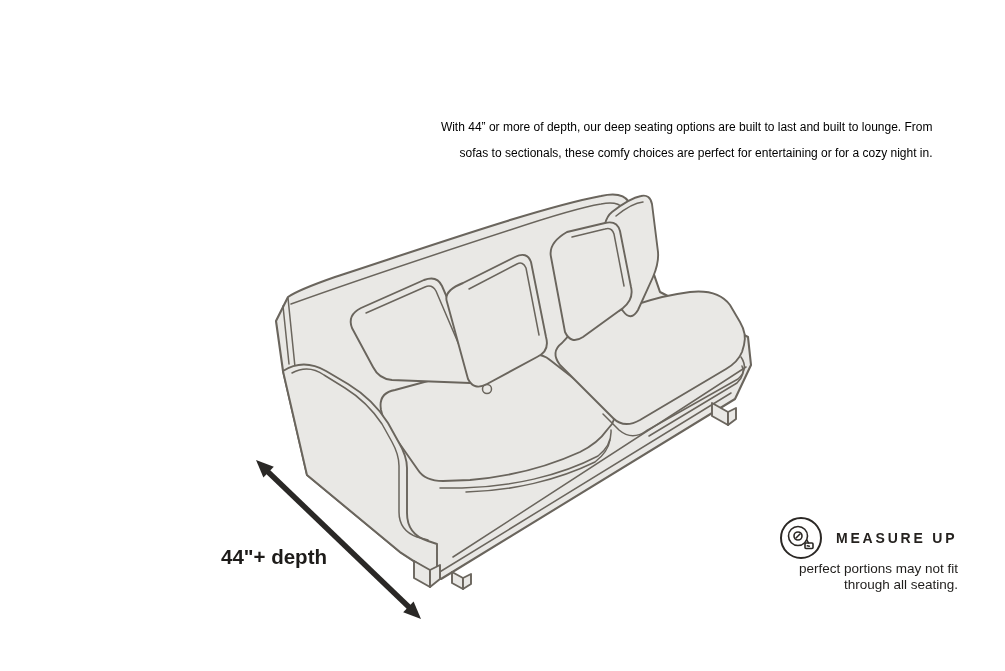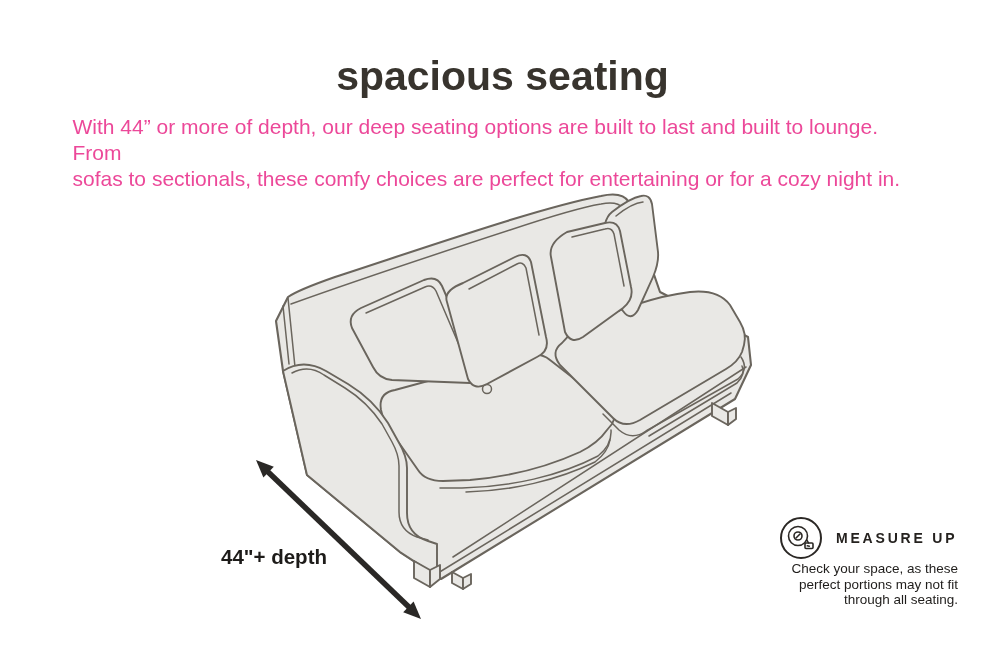--- a/index.html
+++ b/index.html
@@ -13,23 +13,23 @@
   .title{
     position:absolute;top:53px;left:0;right:0;
     text-align:center;
     font-size:41px;font-weight:bold;
     letter-spacing:0px;
     color:#38342e;
   }
   .desc{
     position:absolute;top:114px;left:50%;transform:translateX(-50%);
     width:860px;
-    font-size:21px;line-height:26px;
-    text-align:left;
-    color:#ec4899;
+    font-size:12px;line-height:26px;
+    text-align:right;
+    color:#000000;
   }
   .sofa-svg{position:absolute;left:0;top:0;}
   .shape{fill:#e9e8e5;stroke:#6a655d;stroke-width:1.9;stroke-linejoin:round;}
   .body-shape{fill:#e9e8e5;stroke:#6a655d;stroke-width:2.1;stroke-linejoin:round;}
   .ln{fill:none;stroke:#6a655d;stroke-width:1.5;stroke-linecap:round;stroke-linejoin:round;}
   .arrow-ln{stroke:#2a2826;stroke-width:5.5;}
   .arrow-head{fill:#2a2826;stroke:none;}
   .dim-label{
     font-family:"Liberation Sans", sans-serif;
     font-size:20.5px;font-weight:bold;fill:#1d1b19;
@@ -51,21 +51,20 @@
     color:#1f1d1b;
   }
   .mi{fill:none;stroke:#2b2825;stroke-width:2;stroke-linecap:round;stroke-linejoin:round;}
   .mi-thin{fill:none;stroke:#2b2825;stroke-width:1.6;stroke-linecap:round;stroke-linejoin:round;}
 </style>
 </head>
 <body>
 
 <div class="page">
 
-  <div class="title">spacious seating</div>
 
   <div class="desc">
     <div>With 44” or more of depth, our deep seating options are built to last and built to lounge. From</div>
     <div>sofas to sectionals, these comfy choices are perfect for entertaining or for a cozy night in.</div>
   </div>
 
   <svg class="sofa-svg" width="1005" height="671" viewBox="0 0 1005 671">
 
     <g>
       <path class="body-shape" d="M 276,321 L 288,297
@@ -157,18 +156,17 @@
       <circle class="mi-thin" cx="19" cy="20" r="4"></circle>
       <line class="mi-thin" x1="17" y1="22" x2="21" y2="18"></line>
       <path class="mi-thin" d="M 28.2,24.5 L 29.5,27"></path>
       <rect class="mi-thin" x="26" y="27" width="8" height="5.5" rx="1"></rect>
       <line class="mi-thin" x1="28.3" y1="29.8" x2="30.3" y2="30.2"></line>
     </svg>
     <div class="measure-heading">MEASURE UP</div>
   </div>
 
   <div class="measure-note">
-    <div>Check your space, as these</div>
     <div>perfect portions may not fit</div>
     <div>through all seating.</div>
   </div>
 
 </div>
 
 </body></html>

